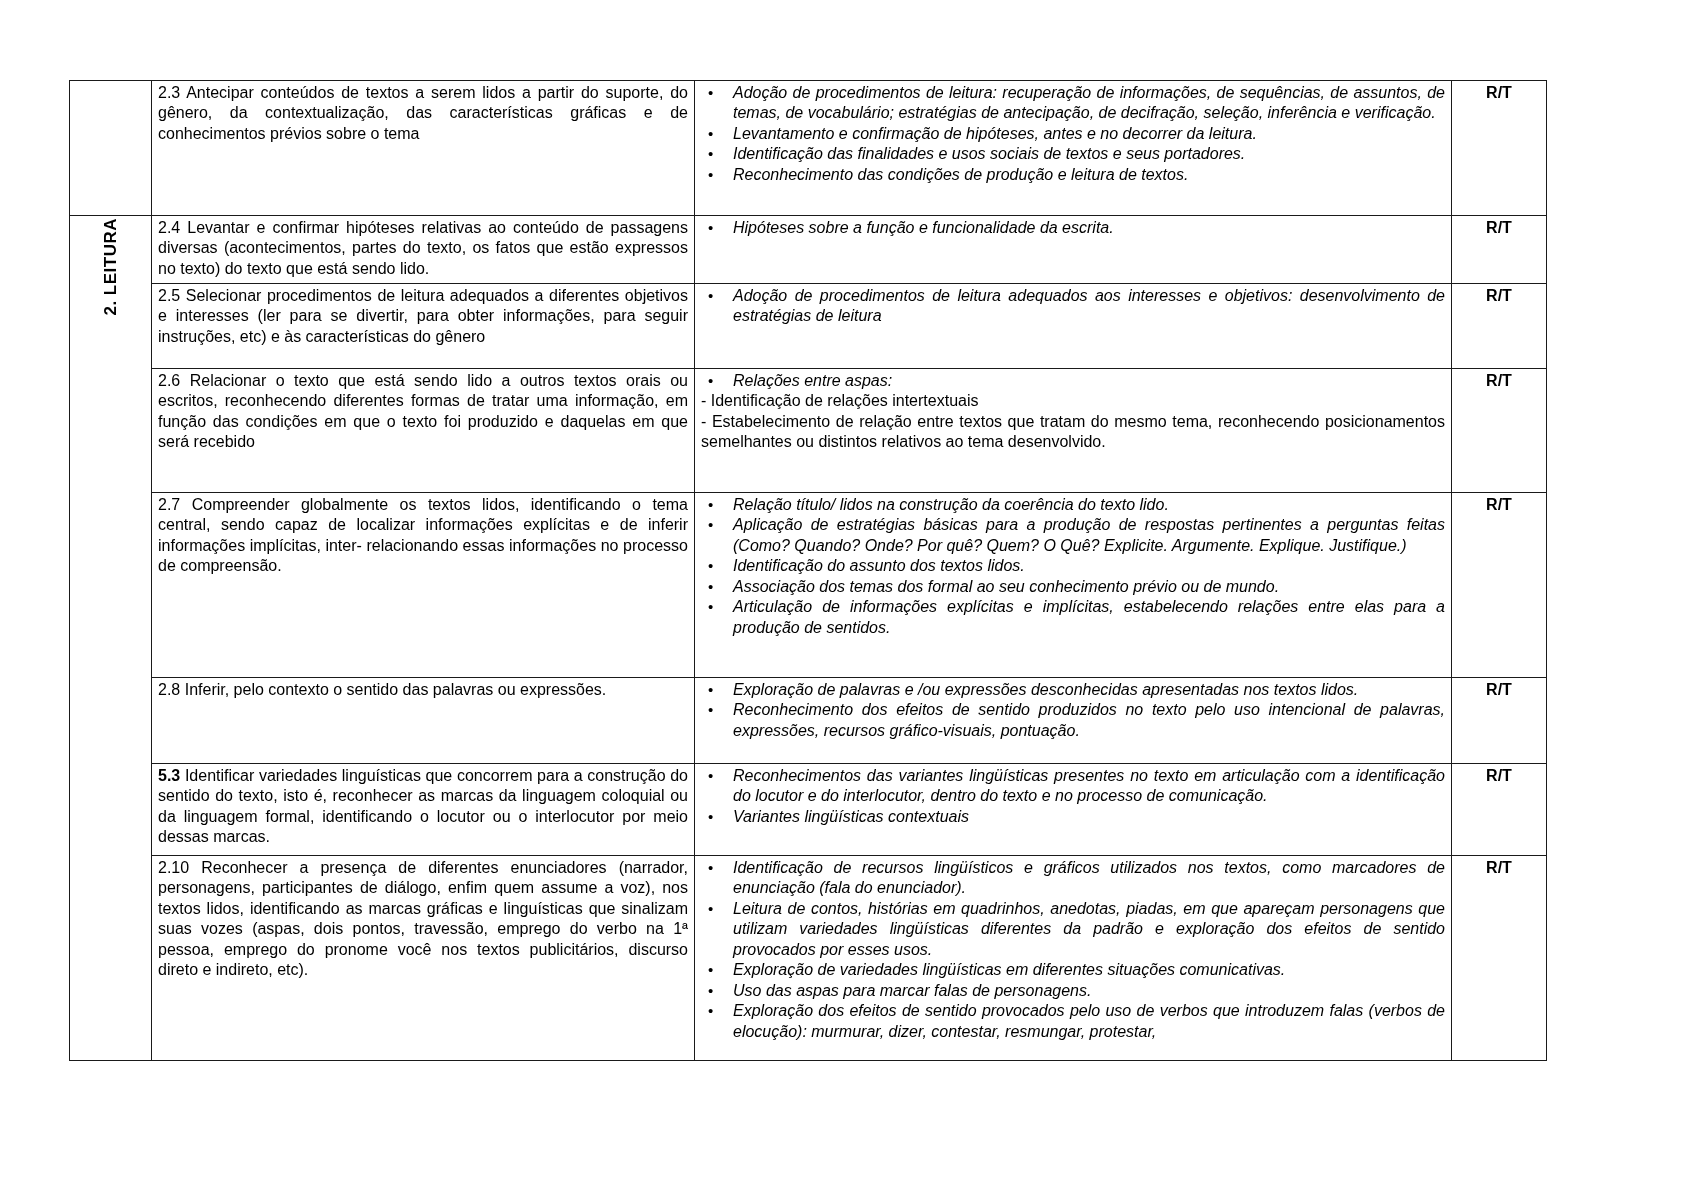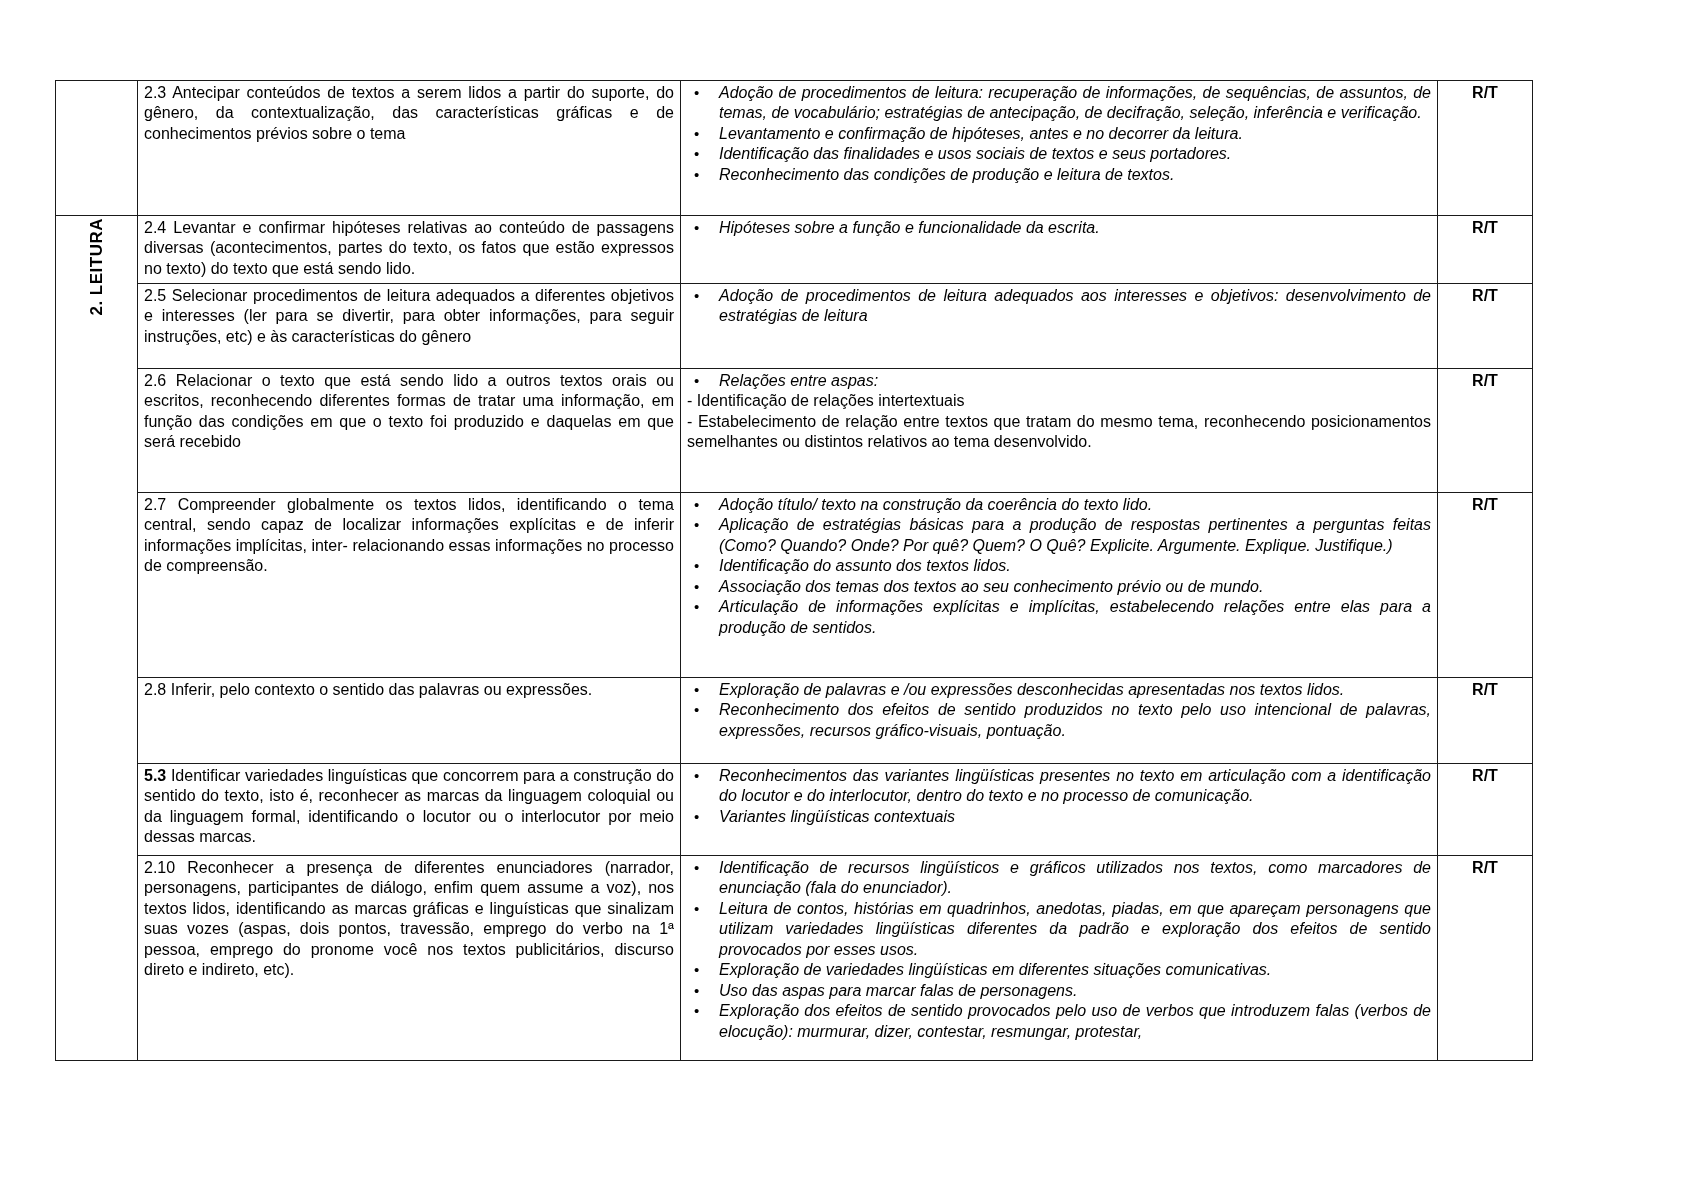--- a/index.html
+++ b/index.html
@@ -8,21 +8,21 @@
     position: relative;
     width: 1682px;
     height: 1190px;
     background: #ffffff;
     font-family: "Liberation Sans", "DejaVu Sans", sans-serif;
     color: #000000;
     overflow: hidden;
   }
   table.doc-table {
     position: absolute;
-    left: 55px;
+    left: 69px;
     top: 80px;
     width: 1477px;
     border-collapse: collapse;
     table-layout: fixed;
     font-size: 16px;
     line-height: 1.28;
   }
   table.doc-table td {
     border: 1px solid #1a1a1a;
     vertical-align: top;
@@ -147,33 +147,33 @@
             <div class="plain-item">- Identificação de relações intertextuais</div>
             <div class="plain-item">- Estabelecimento de relação entre textos que tratam do mesmo tema, reconhecendo posicionamentos semelhantes ou distintos relativos ao tema desenvolvido.</div>
           </td>
           <td class="rt-cell">R/T</td>
         </tr>
         <tr>
           <td class="skill-cell">2.7 Compreender globalmente os textos lidos, identificando o tema central, sendo capaz de localizar informações explícitas e de inferir informações implícitas, inter- relacionando essas informações no processo de compreensão.</td>
           <td class="content-cell">
             <div class="bullet-item">
               <span class="b-glyph">•</span>
-              <span class="b-text">Adoção título/ texto na construção da coerência do texto lido.</span>
+              <span class="b-text">Relação título/ lidos na construção da coerência do texto lido.</span>
             </div>
             <div class="bullet-item">
               <span class="b-glyph">•</span>
               <span class="b-text">Aplicação de estratégias básicas para a produção de respostas pertinentes a perguntas feitas (Como? Quando? Onde? Por quê? Quem? O Quê? Explicite. Argumente. Explique. Justifique.)</span>
             </div>
             <div class="bullet-item">
               <span class="b-glyph">•</span>
               <span class="b-text">Identificação do assunto dos textos lidos.</span>
             </div>
             <div class="bullet-item">
               <span class="b-glyph">•</span>
-              <span class="b-text">Associação dos temas dos textos ao seu conhecimento prévio ou de mundo.</span>
+              <span class="b-text">Associação dos temas dos formal ao seu conhecimento prévio ou de mundo.</span>
             </div>
             <div class="bullet-item">
               <span class="b-glyph">•</span>
               <span class="b-text">Articulação de informações explícitas e implícitas, estabelecendo relações entre elas para a produção de sentidos.</span>
             </div>
           </td>
           <td class="rt-cell">R/T</td>
         </tr>
         <tr>
           <td class="skill-cell">2.8 Inferir, pelo contexto o sentido das palavras ou expressões.</td>

